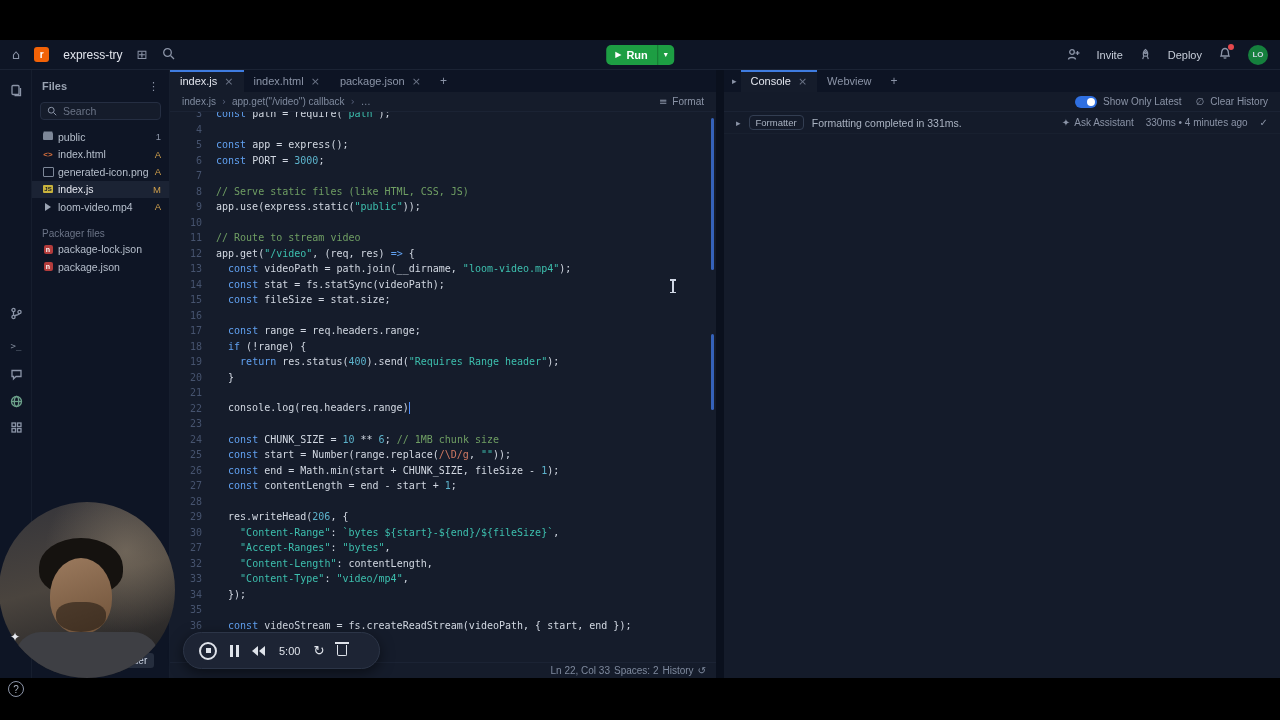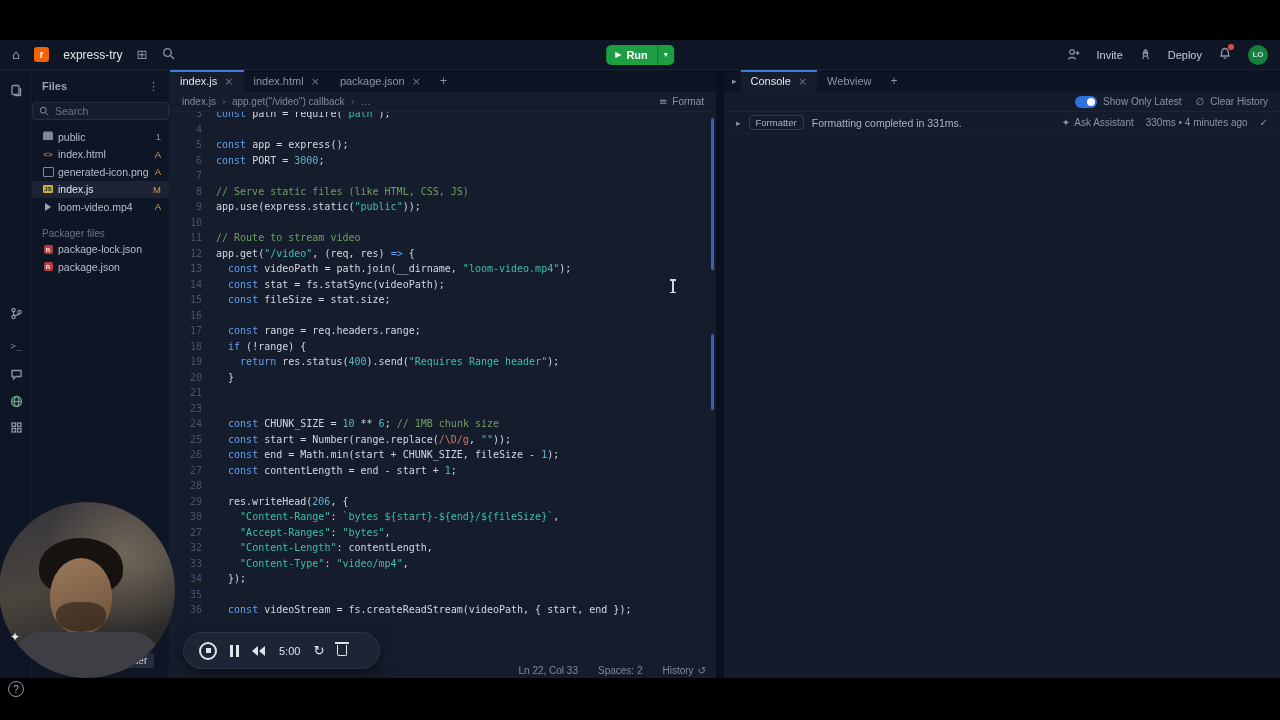--- a/index.html
+++ b/index.html
@@ -38,21 +38,21 @@
 
   .rail { width:32px; position:relative; border-right:1px solid #161e2e; }
   .rail-item { position:absolute; left:0; width:32px; display:flex; justify-content:center;
     color:#7d8798; cursor:pointer; font-size:10px; }
 
   
   .files { width:138px; border-right:1px solid #161e2e; padding-top:8px; font-size:10.5px; }
   .files-head { display:flex; align-items:center; padding:0 10px; height:16px; }
   .files-title { color:#9aa3b2; font-size:11px; font-weight:bold; }
   .files-menu { margin-left:auto; color:#8b94a7; cursor:pointer; font-size:11px; }
-  .search-box { margin:8px 0; height:18px; display:flex; align-items:center; gap:6px;
+  .search-box { margin:8px 8px; height:18px; display:flex; align-items:center; gap:6px;
     background:#151c2b; border:1px solid #252e42; border-radius:4px; padding:0 6px; }
   .search-box input { background:transparent; border:none; outline:none; color:#aab3c2;
     font-size:10.5px; width:80px; font-family:"Liberation Sans",sans-serif; }
   .search-box input::placeholder { color:#6b7487; }
   .file-row { height:17.5px; display:flex; align-items:center; gap:4px; padding:0 8px 0 10px;
     color:#b6bfcc; cursor:pointer; }
   .file-row.selected { background:#1b2334; color:#e3e6ee; }
   .file-name { flex:1; overflow:hidden; white-space:nowrap; }
   .file-meta { font-size:9.5px; color:#cf9f4c; }
   .file-meta.count { color:#8b94a7; }
@@ -98,21 +98,21 @@
   .lt { white-space:pre; margin-left:14px; color:#d2d8e2; }
   .tk-d  { color:#d2d8e2; }
   .tk-kw { color:#61a1f1; }
   .tk-s  { color:#3dbfae; }
   .tk-c  { color:#6f9e63; }
   .tk-n  { color:#5cb3cc; }
   .tk-re { color:#cf7862; }
   .caret { display:inline-block; width:1.5px; height:12px; background:#4f8df9; vertical-align:middle; }
   .scroll-seg { position:absolute; right:2px; width:3px; background:#3b6fd4; opacity:.85; border-radius:2px; }
 
-  .statusbar { height:16px; display:flex; align-items:center; justify-content:flex-end; gap:20px;
+  .statusbar { height:16px; display:flex; align-items:center; justify-content:flex-end; gap:4px;
     padding:0 10px; font-size:10px; color:#7f8a9e; border-top:1px solid #1b2334; flex-shrink:0; }
   .status-item { display:flex; align-items:center; gap:4px; cursor:pointer; }
 
   .resizer { width:8px; background:#0a101d; cursor:col-resize; }
 
   
   .consolep { flex:1; display:flex; flex-direction:column; background:#141b2a; }
   .console-toolbar { height:20px; display:flex; align-items:center; justify-content:flex-end; gap:14px;
     padding:0 12px; font-size:10px; color:#8b94a7; border-bottom:1px solid #1b2334; flex-shrink:0; }
   .tgl-group, .clear-group { display:flex; align-items:center; gap:6px; cursor:pointer; }
@@ -417,20 +417,24 @@
             </div>
             <div class="cl">
               <span class="ln">20</span>
               <span class="lt"><span class="tk-d">  }</span></span>
             </div>
             <div class="cl">
               <span class="ln">21</span>
               <span class="lt"></span>
             </div>
             <div class="cl">
+              <span class="ln">22</span>
+              <span class="lt"><span class="tk-d">  console.log(req.headers.range)</span><span class="caret"></span></span>
+            </div>
+            <div class="cl">
               <span class="ln">23</span>
               <span class="lt"></span>
             </div>
             <div class="cl">
               <span class="ln">24</span>
               <span class="lt"><span class="tk-d">  </span><span class="tk-kw">const </span><span class="tk-d">CHUNK_SIZE = </span><span class="tk-n">10</span><span class="tk-d"> ** </span><span class="tk-n">6</span><span class="tk-d">; </span><span class="tk-c">// 1MB chunk size</span></span>
             </div>
             <div class="cl">
               <span class="ln">25</span>
               <span class="lt"><span class="tk-d">  </span><span class="tk-kw">const </span><span class="tk-d">start = Number(range.replace(</span><span class="tk-re">/\D/g</span><span class="tk-d">, </span><span class="tk-s">""</span><span class="tk-d">));</span></span>

